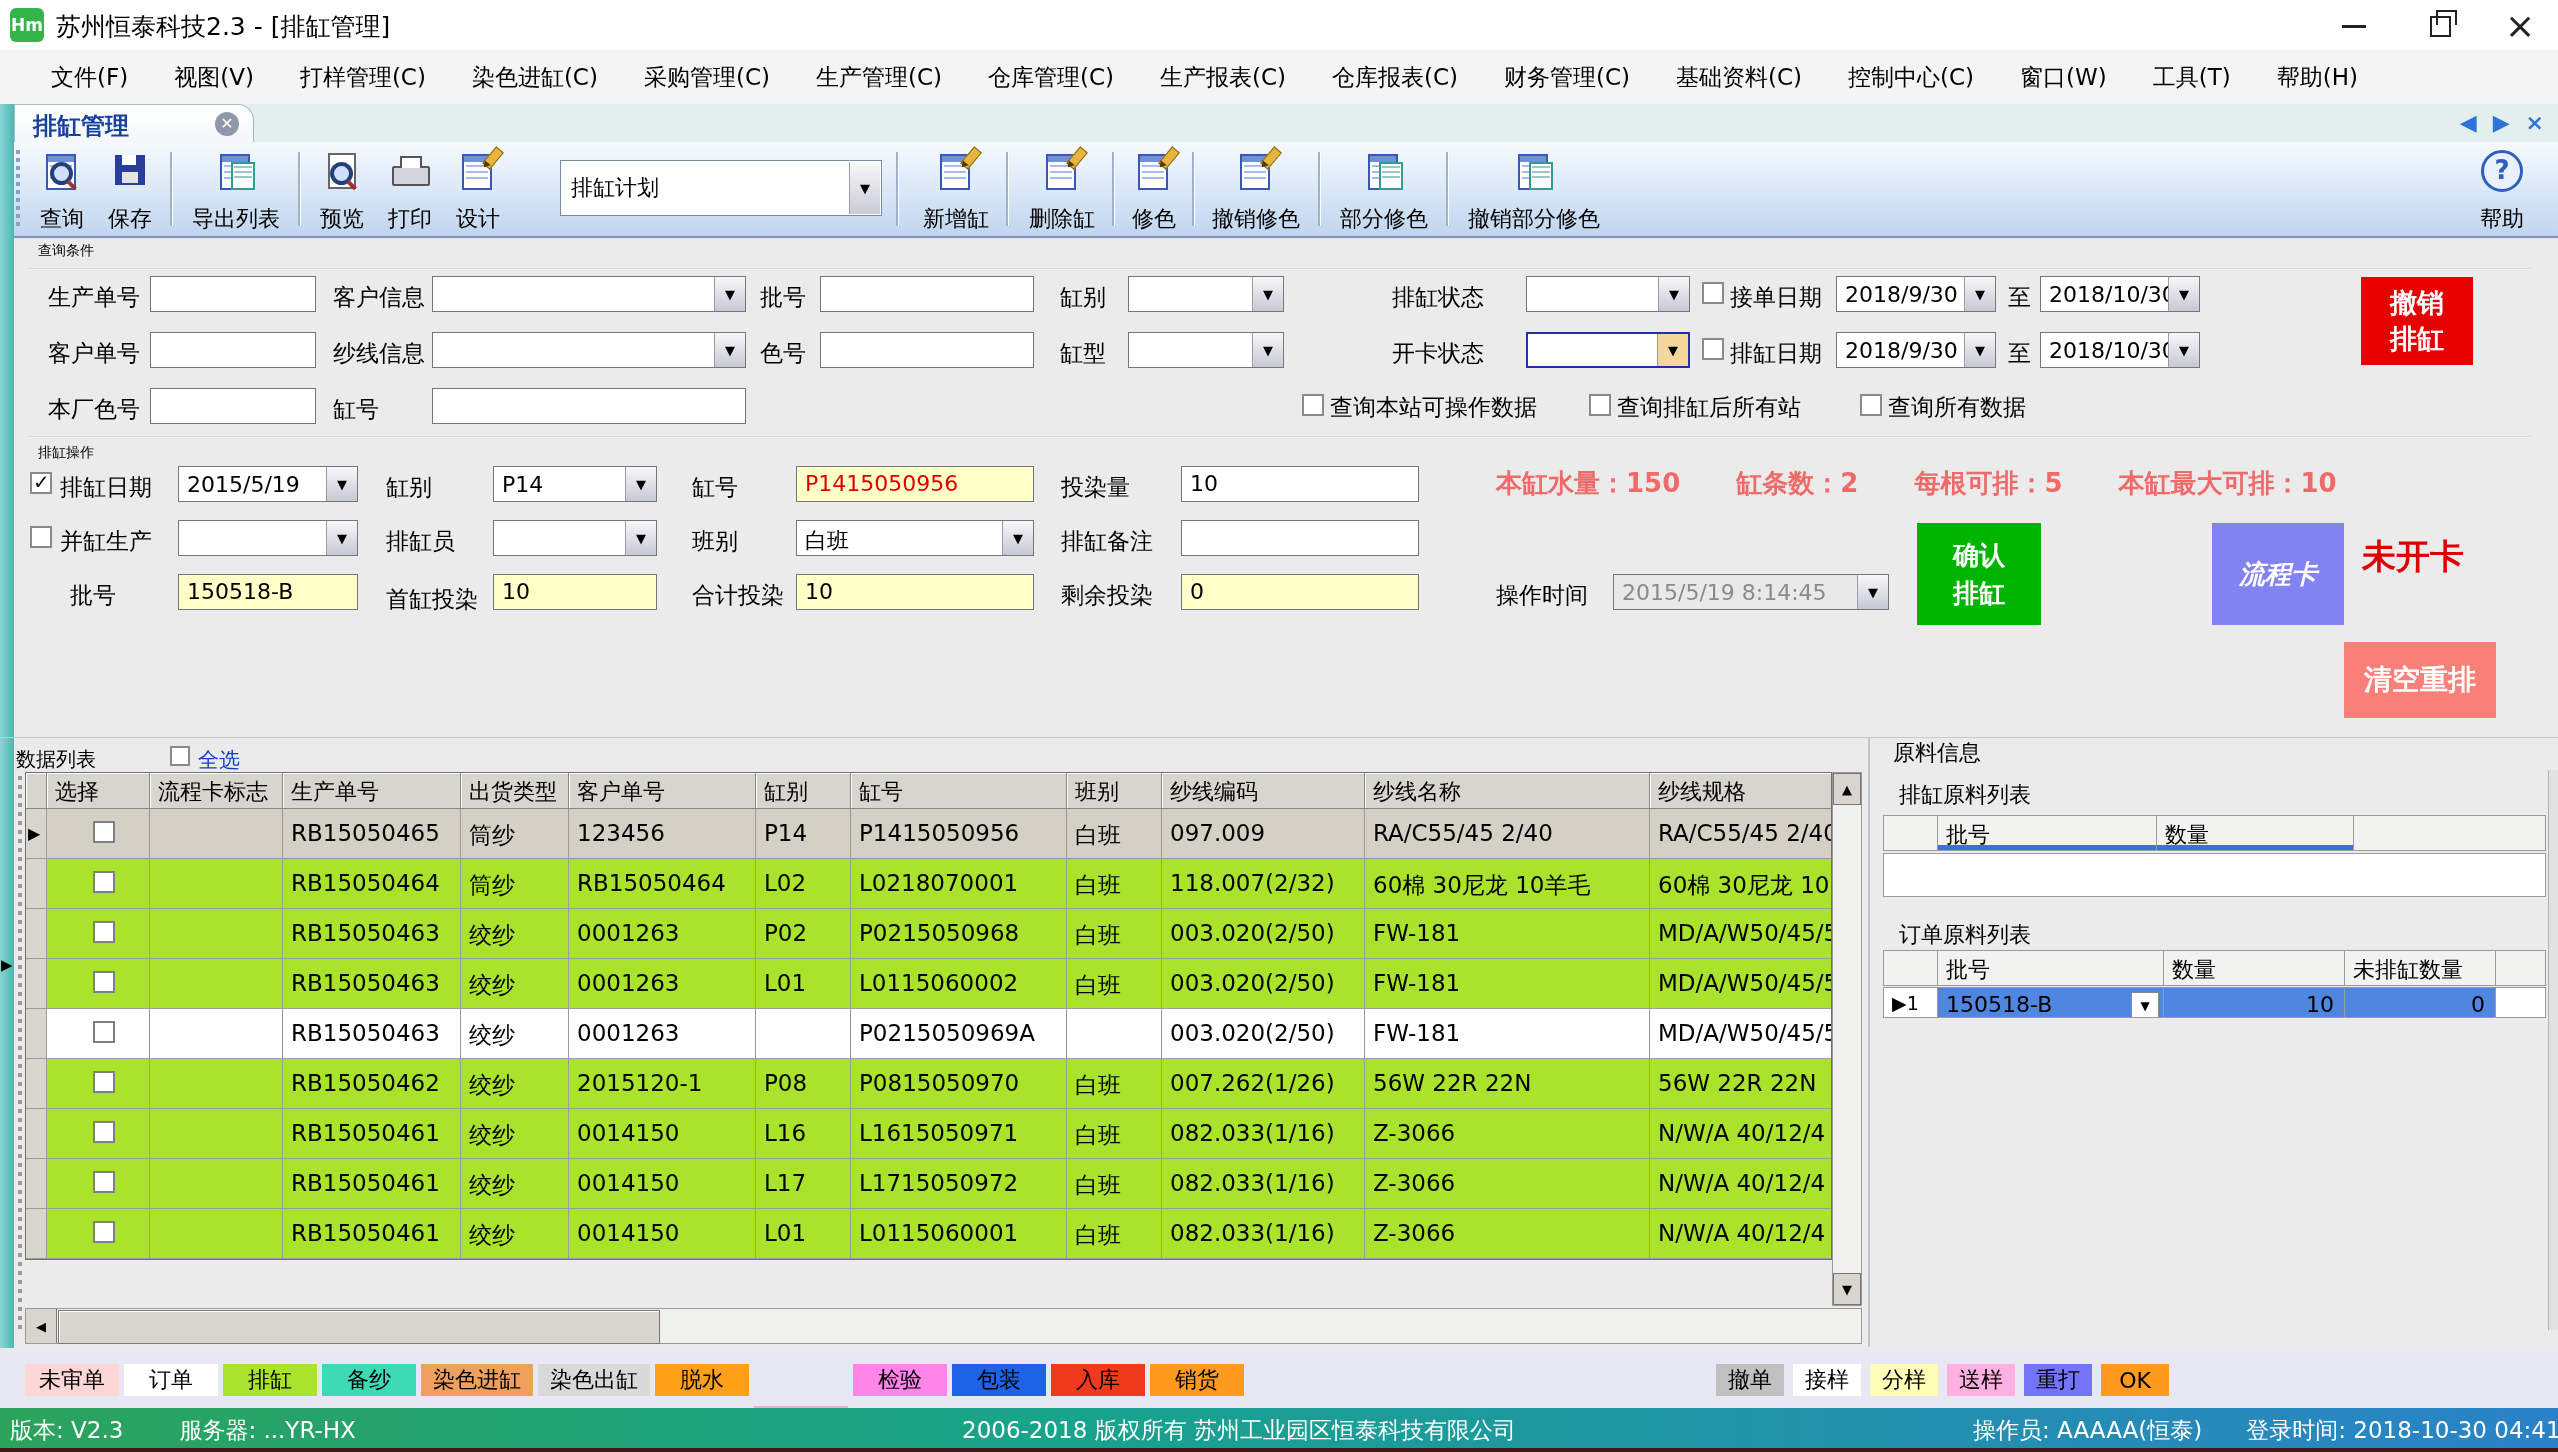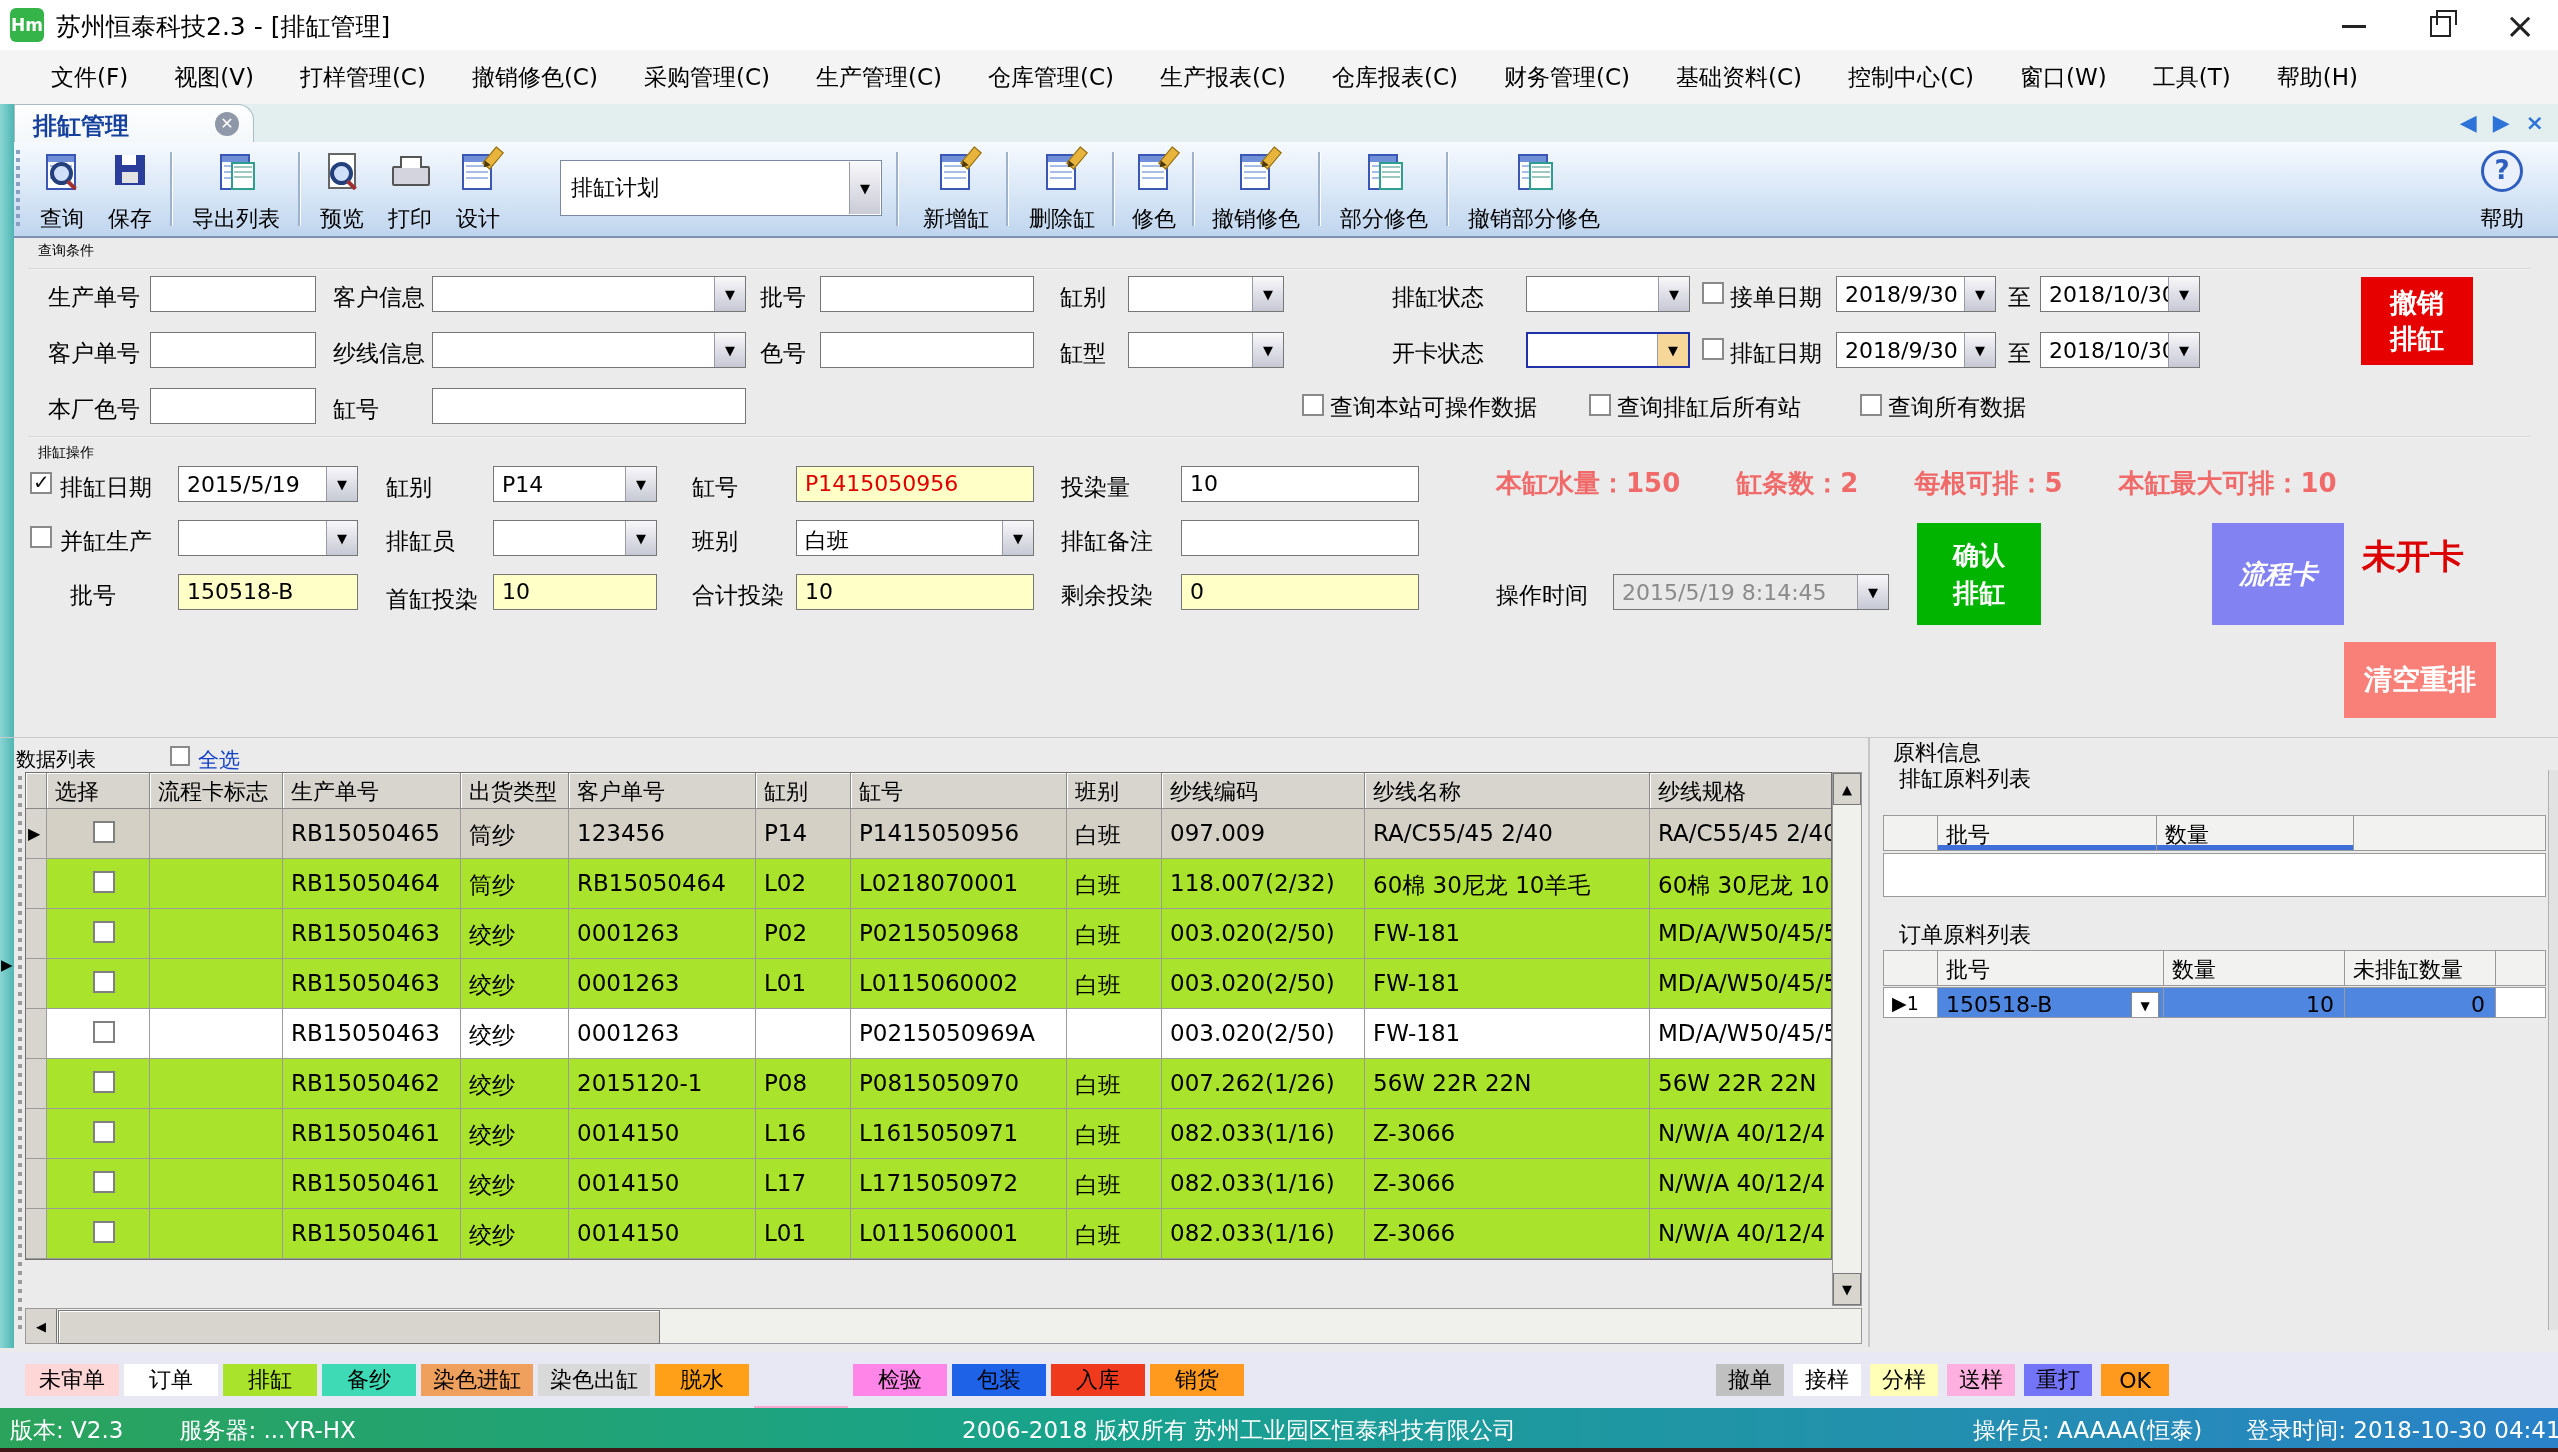--- a/index.html
+++ b/index.html
@@ -184,21 +184,21 @@
   </div>
 
   <div class="menubar">
     <div class="menu-items">
   <span class="menu-item">文件(F)</span>
 
   <span class="menu-item">视图(V)</span>
 
   <span class="menu-item">打样管理(C)</span>
 
-  <span class="menu-item">撤销修色(C)</span>
+  <span class="menu-item">染色进缸(C)</span>
 
   <span class="menu-item">采购管理(C)</span>
 
   <span class="menu-item">生产管理(C)</span>
 
   <span class="menu-item">仓库管理(C)</span>
 
   <span class="menu-item">生产报表(C)</span>
 
   <span class="menu-item">仓库报表(C)</span>
@@ -675,21 +675,21 @@
     <div class="dn">▼</div>
   </div>
   <div class="hscroll">
     <div class="lt">◀</div>
     <div class="thumb"></div>
   </div>
   <div class="vdivider"></div>
 
   <div class="materials">
     <div class="m-title">原料信息</div>
-    <div class="m-sub" style="left:25px;top:28px;">排缸原料列表</div>
+    <div class="m-sub" style="left:25px;top:44px;">排缸原料列表</div>
     <div class="mtable" style="left:9px;top:79px;">
       <div class="mcell" style="width:55px;"></div>
       <div class="mcell blue-under" style="width:219px;">批号</div>
       <div class="mcell blue-under" style="width:197px;">数量</div>
       <div class="mcell" style="width:192px;"></div>
     </div>
     <div class="m-empty" style="left:9px;top:117px;width:663px;height:44px;"></div>
 
     <div class="m-sub" style="left:25px;top:184px;">订单原料列表</div>
     <div class="mtable" style="left:9px;top:214px;">

